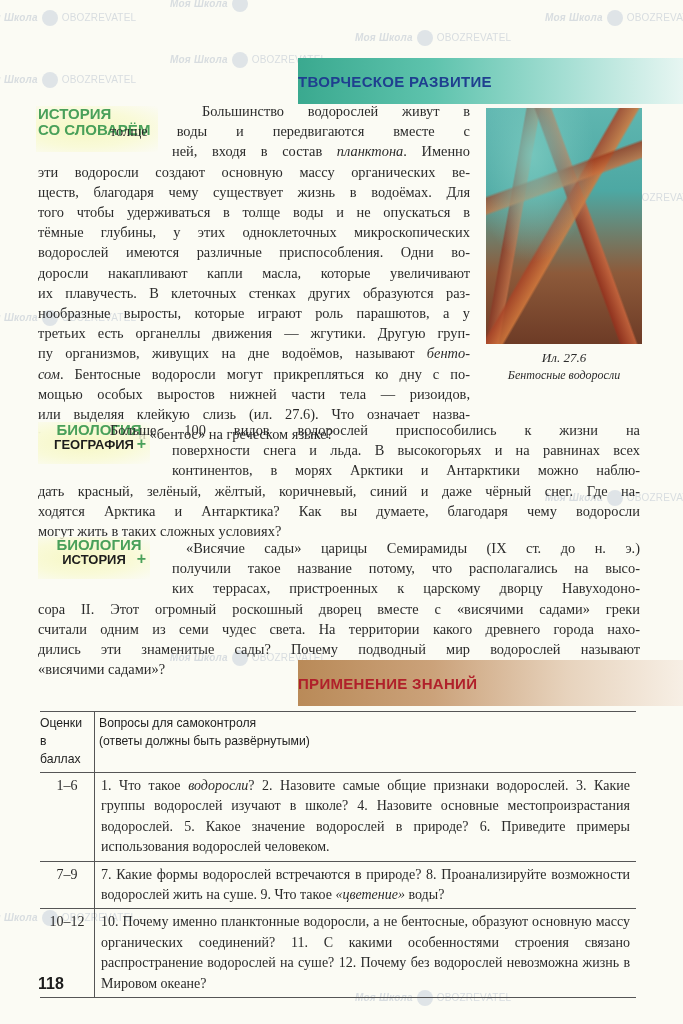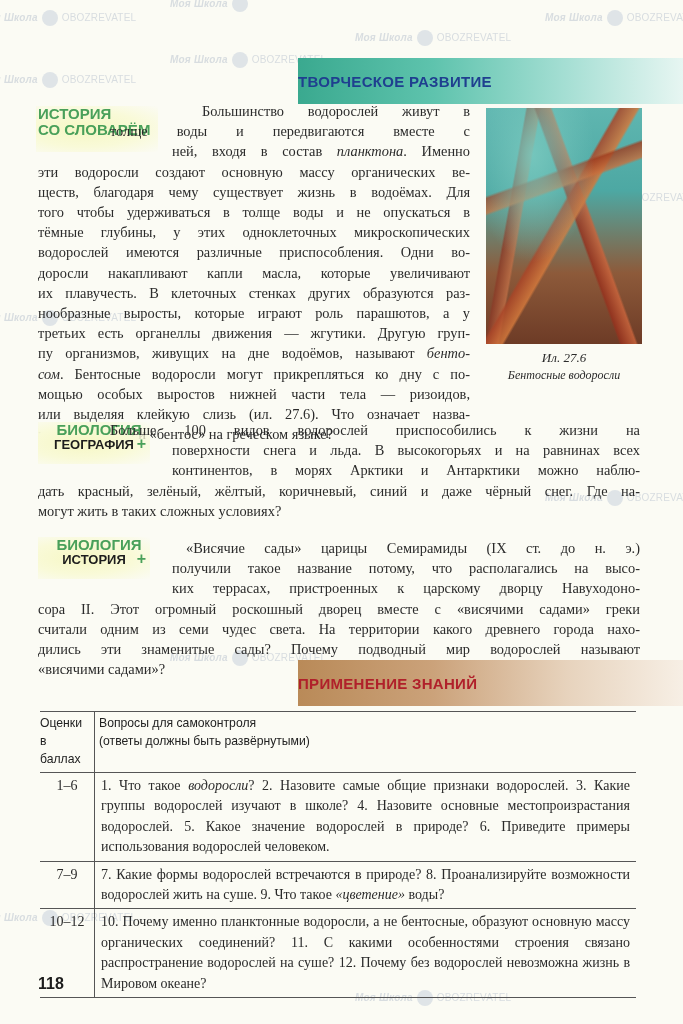--- a/index.html
+++ b/index.html
@@ -149,20 +149,21 @@
   <span class="badge-top">БИОЛОГИЯ</span>
   <span class="badge-bot">ГЕОГРАФИЯ</span>
   <span class="plus">+</span>
 </div>
 
 <div class="para" style="left:38px;top:420px;width:602px;">
   <span class="ln" style="margin-left:72px">Больше 100 видов водорослей приспособились к жизни на</span>
   <span class="ln" style="margin-left:134px">поверхности снега и льда. В высокогорьях и на равнинах всех</span>
   <span class="ln" style="margin-left:134px">континентов, в морях Арктики и Антарктики можно наблю-</span>
   <span class="ln">дать красный, зелёный, жёлтый, коричневый, синий и даже чёрный снег. Где на-</span>
+  <span class="ln">ходятся Арктика и Антарктика? Как вы думаете, благодаря чему водоросли</span>
   <span class="ln last">могут жить в таких сложных условиях?</span>
 </div>
 
 <div class="label-badge badge-hist">
   <span class="badge-top">БИОЛОГИЯ</span>
   <span class="badge-bot">ИСТОРИЯ</span>
   <span class="plus">+</span>
 </div>
 
 <div class="para" style="left:38px;top:538px;width:602px;">

